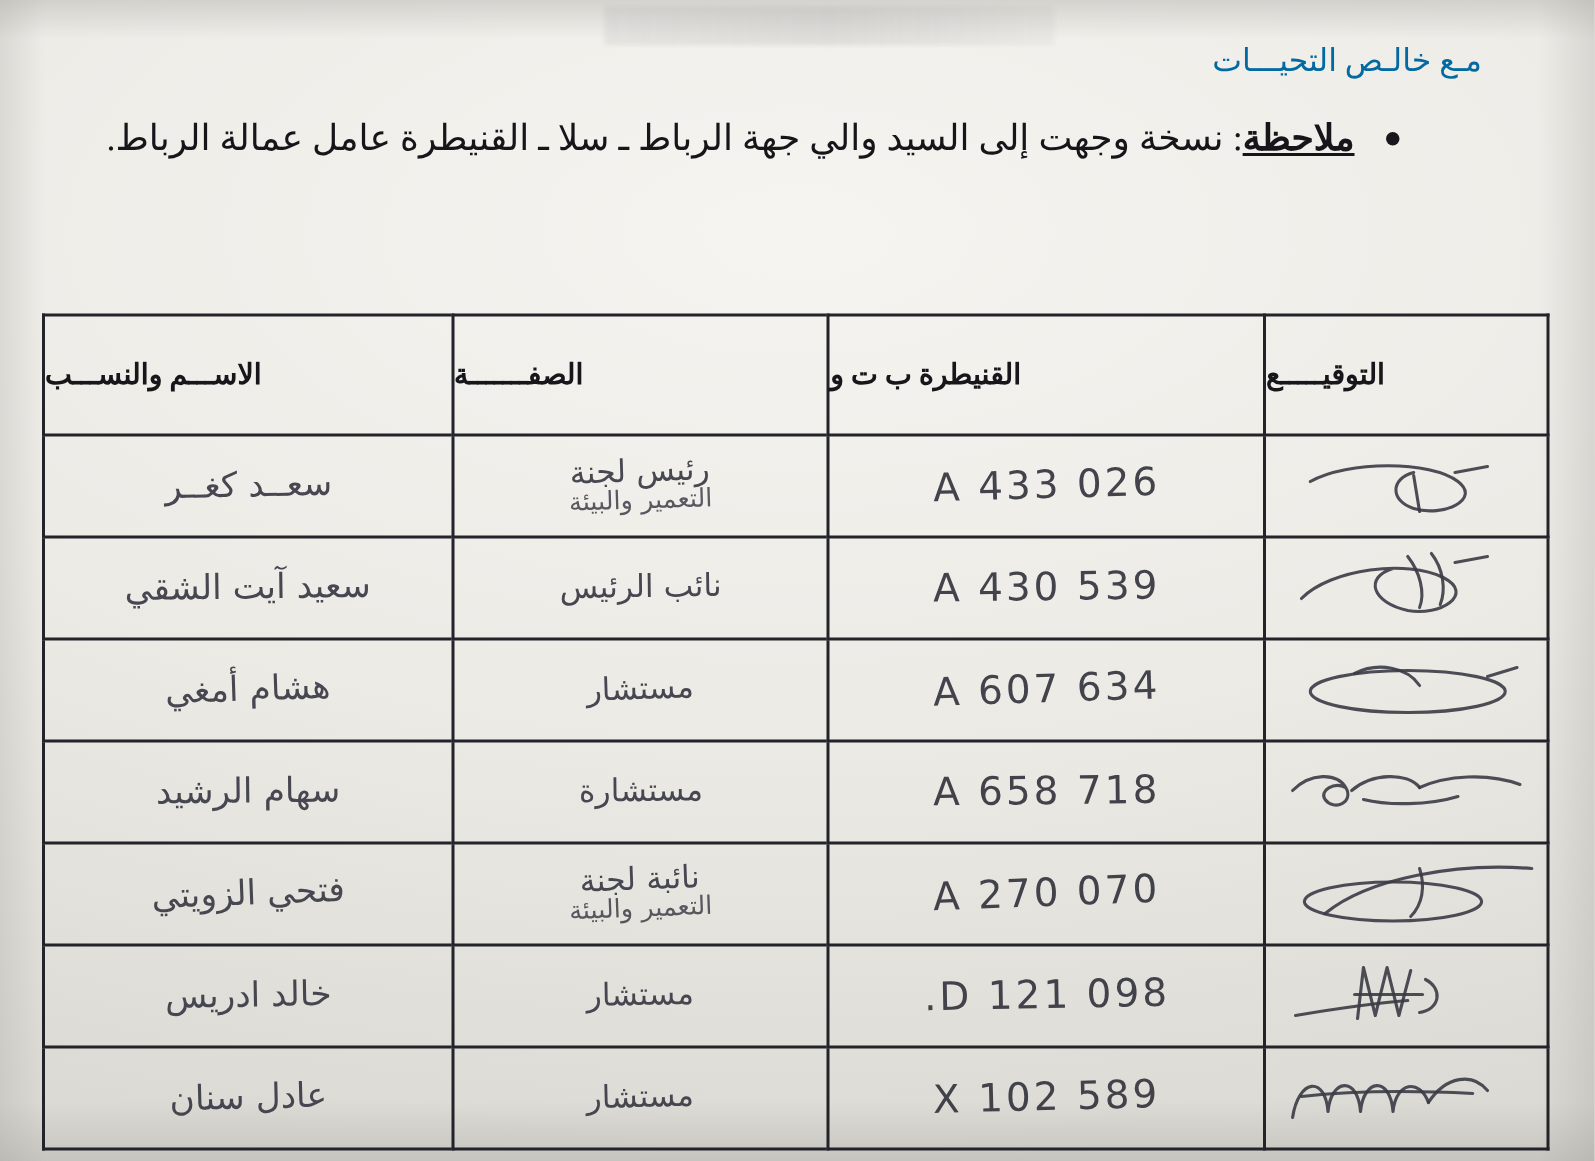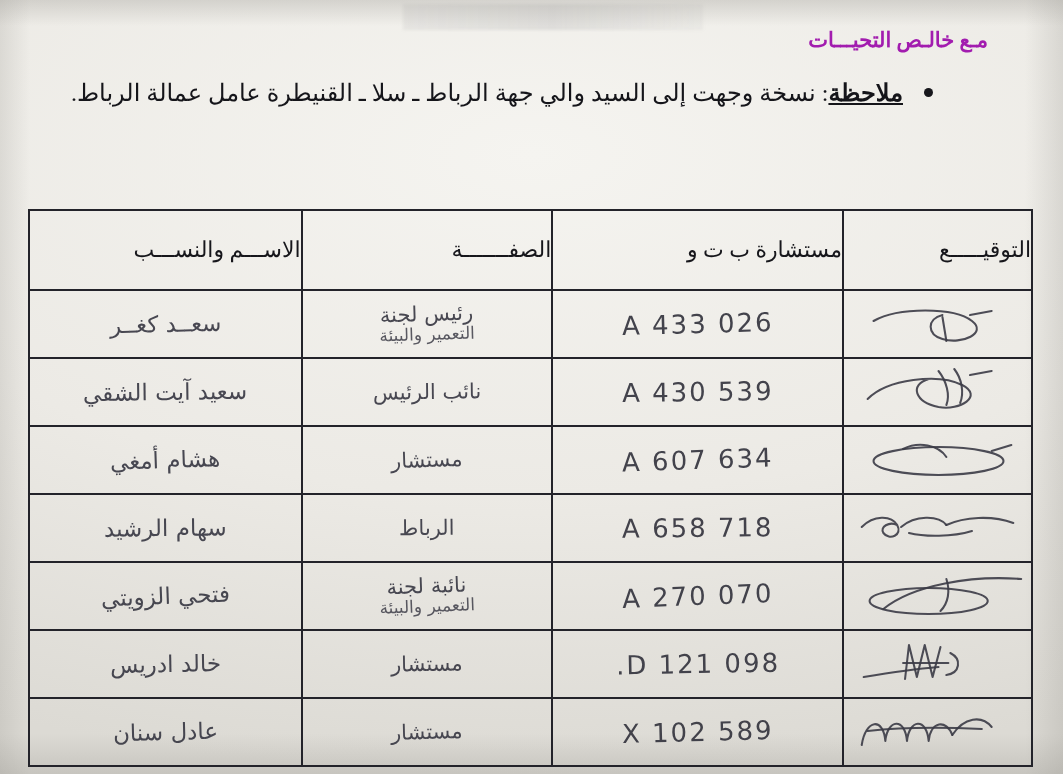--- a/index.html
+++ b/index.html
@@ -50,22 +50,22 @@
     position: relative;
     z-index: 2;
   }
 
   
   .salutation {
     position: absolute;
     top: 28px;
     right: 75px;
     font-size: 21px;
-    font-weight: 700;
-    color: #a21caf;
+    font-weight: 400;
+    color: #0369a1;
     letter-spacing: 1px;
     white-space: nowrap;
   }
 
   
   .note-block {
     position: absolute;
     top: 78px;
     right: 160px;
     width: 680px;
@@ -107,25 +107,25 @@
     table-layout: fixed;
   }
   table.roster th,
   table.roster td {
     border: 2px solid #23232a;
     padding: 0;
     vertical-align: middle;
   }
   table.roster thead th {
     height: 78px;
-    font-size: 22px;
-    font-weight: 400;
+    font-size: 19px;
+    font-weight: 700;
     letter-spacing: 1px;
     color: #16161b;
-    text-align: right;
+    text-align: left;
   }
   table.roster tbody td {
     height: 66px;
     text-align: center;
     color: #2a2a33;
   }
   .col-name   { width: 27.2%; }
   .col-role   { width: 25.0%; }
   .col-id     { width: 29.0%; }
   .col-sign   { width: 18.8%; }
@@ -199,21 +199,21 @@
     <div class="note-line">
       <span class="note-label">ملاحظة</span><span>: نسخة وجهت إلى السيد والي جهة الرباط ـ سلا ـ القنيطرة عامل عمالة الرباط.</span>
     </div>
   </div>
 
   <div class="table-wrap">
     <table class="roster">
       <thead>
         <tr>
           <th class="col-sign">التوقيـــــع</th>
-          <th class="col-id">مستشارة ب ت و</th>
+          <th class="col-id">القنيطرة ب ت و</th>
           <th class="col-role">الصفـــــــة</th>
           <th class="col-name">الاســـم والنســـب</th>
         </tr>
       </thead>
       <tbody>
 
         <tr class="r1">
           <td class="sig-cell">
             <svg class="sig" viewBox="0 0 190 62" preserveAspectRatio="none">
               <path d="M30 28 C55 14, 112 14, 130 28 C146 40, 120 52, 100 46 C84 41, 84 26, 100 22"></path>
@@ -287,21 +287,21 @@
               <path d="M58 30 C72 18, 96 18, 104 28"></path>
               <path d="M104 28 C122 20, 150 18, 172 26"></path>
               <path d="M66 36 C82 40, 110 40, 130 34"></path>
             </svg>
           </td>
           <td>
             <span class="hand num">A 658 718</span>
           </td>
           <td>
             <span class="hand role">
-              <span>الرباط</span>
+              <span>مستشارة</span>
               <small></small>
             </span>
           </td>
           <td>
             <span class="hand">سهام الرشيد</span>
           </td>
         </tr>
 
         <tr class="r5">
           <td class="sig-cell">

